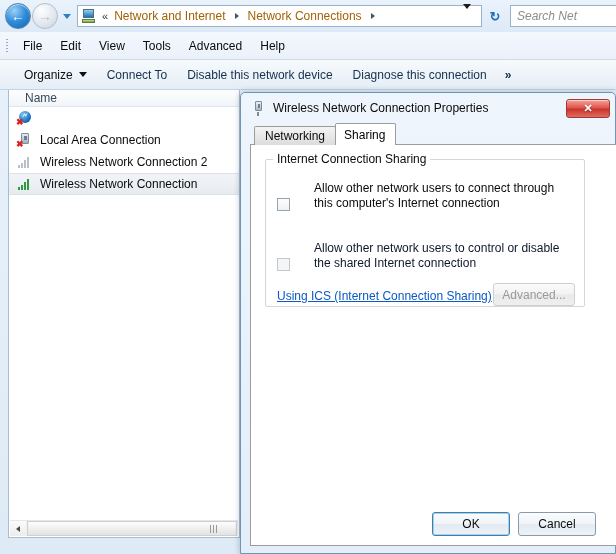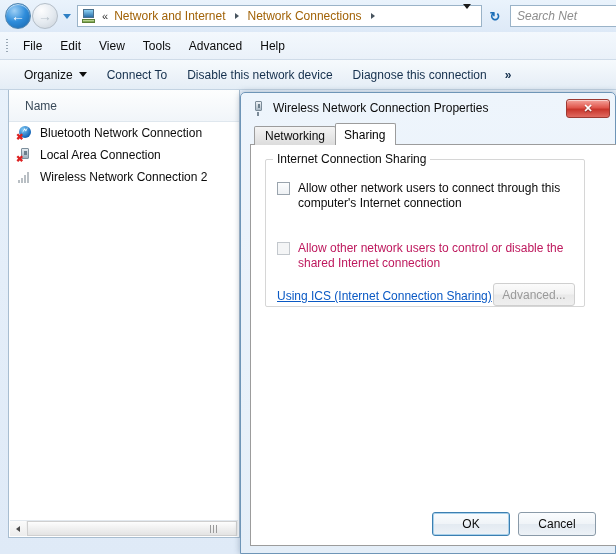--- a/index.html
+++ b/index.html
@@ -115,21 +115,21 @@
   .tb-item.plain { color:#0e0e0e; }
   .tb-caret { border-left:4px solid transparent;border-right:4px solid transparent;border-top:5px solid #0e0e0e; }
   .tb-chev { padding: 3px 8px; font-size:12px; color:#15304d; font-weight:bold; }
 
   
   .listpane {
     position:absolute; left:8px; top:90px; width:232px; height: 448px;
     background:#fff; border:1px solid #a8bdd0; border-top:none;
   }
   .col-header {
-    height: 32px; display:flex; align-items:center; padding-left:16px;
+    height: 17px; display:flex; align-items:center; padding-left:16px;
     background: linear-gradient(to bottom,#fdfefe 0%,#f1f5f9 100%);
     border-bottom:1px solid #dfe7ee;
     color:#3a4a59; font-size:12px;
   }
   .listrows { position:relative; }
   .row {
     height: 22px; display:flex; align-items:center; padding-left: 8px; gap:7px;
     font-size:12px; color:#0b0b0b; white-space:nowrap;
   }
   .row.selected {
@@ -232,31 +232,31 @@
 
   .groupbox { position:absolute; left:14px; top:14px; width:320px; height:148px; }
   .gb-frame {
     position:absolute; inset:0; border:1px solid #d6d6d6; border-radius:2px;
   }
   .gb-legend {
     position:absolute; left:8px; top:-7px; background:#fff; padding: 0 4px;
     font-size:12px; color:#0b0b0b; white-space:nowrap;
   }
 
-  .cbrow { position:absolute; display:flex; gap:8px; }
+  .cbrow { position:absolute; display:flex; gap:24px;align-items:flex-end; }
   .cbrow.one { left:12px; top:22px; width:296px; }
   .cbrow.two { left:12px; top:82px; width:296px; }
   .cbox {
     width:13px;height:13px;flex:none;margin-top:1px;
     background: linear-gradient(to bottom,#fcfdfe,#eef1f4);
     border:1px solid #9aa4ad;
   }
   .cbox.disabled { background:#f4f5f6; border-color:#c3c8cd; }
   .cbtext { font-size:12px; line-height:15px; color:#0b0b0b; }
-  .cbtext.disabled { color:#be185d; }
+  .cbtext.disabled { color:#0f172a; }
 
   .icslink {
     position:absolute; left:12px; top:130px;
     font-size:12px; color:#0a59c4; text-decoration:underline; white-space:nowrap;
   }
   .settings-btn {
     position:absolute; right:10px; top:124px; width:82px; height:23px;
     display:flex; align-items:center; justify-content:center;
     font-size:12px; color:#9a9a9a;
     background: linear-gradient(to bottom,#fbfbfb 0%,#f2f2f2 48%,#e9e9e9 52%,#efefef 100%);
@@ -341,21 +341,20 @@
   <div class="listpane">
     <div class="col-header">Name</div>
 
     <div class="listrows">
 
       <div class="row">
         <span class="ico ico-bt">
           <span class="bt"></span>
             <span class="xmark">✖</span>
         </span>
-        <span>Bluetooth Network Connection</span>
       </div>
 
       <div class="row">
         <span class="ico ico-lan">
           <span class="plug"></span>
             <span class="xmark">✖</span>
         </span>
         <span>Local Area Connection</span>
       </div>
 
@@ -364,20 +363,31 @@
           <span class="bars">
               <i></i>
               <i></i>
               <i></i>
               <i></i>
             </span>
         </span>
         <span>Wireless Network Connection 2</span>
       </div>
 
+      <div class="row selected">
+        <span class="ico ico-wifi-on">
+          <span class="bars">
+              <i></i>
+              <i></i>
+              <i></i>
+              <i></i>
+            </span>
+        </span>
+        <span>Wireless Network Connection</span>
+      </div>
 
     </div>
 
     <div class="hscroll">
       <div class="hs-btn">
         <span class="g"></span>
       </div>
       <div class="hs-thumb">
         <span class="grip2"></span>
       </div>

